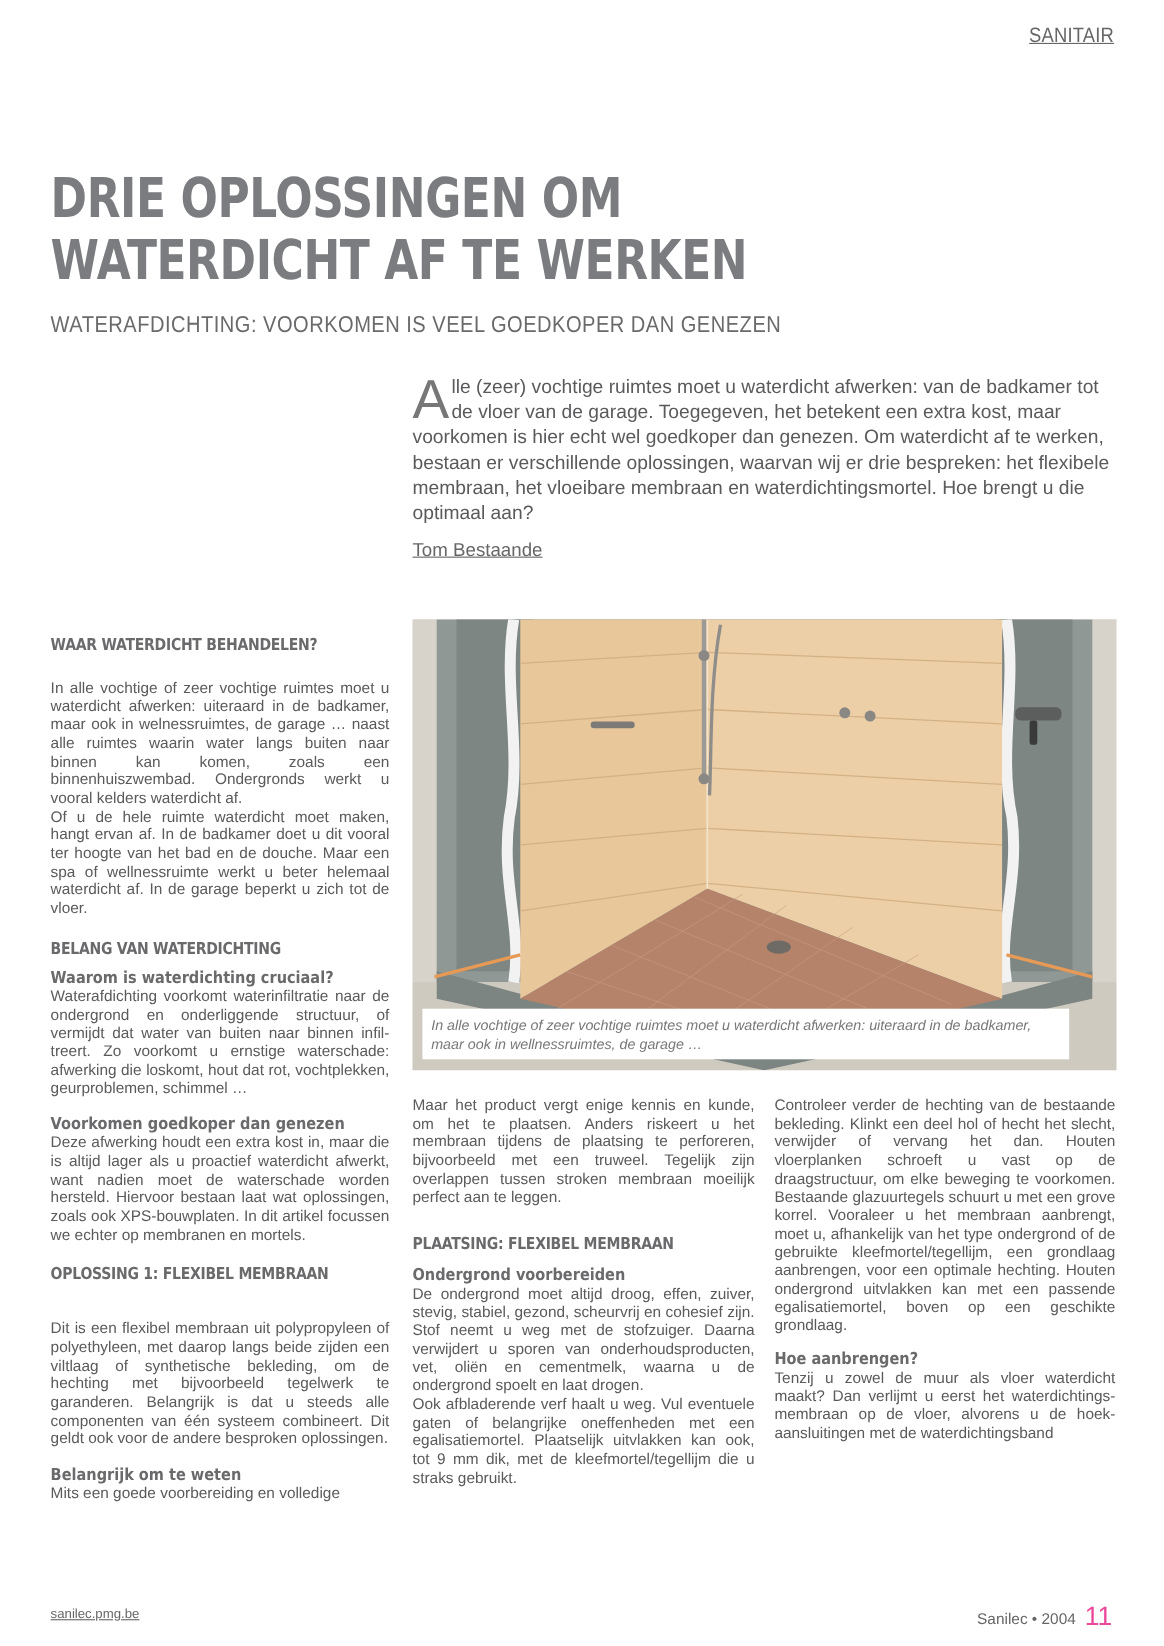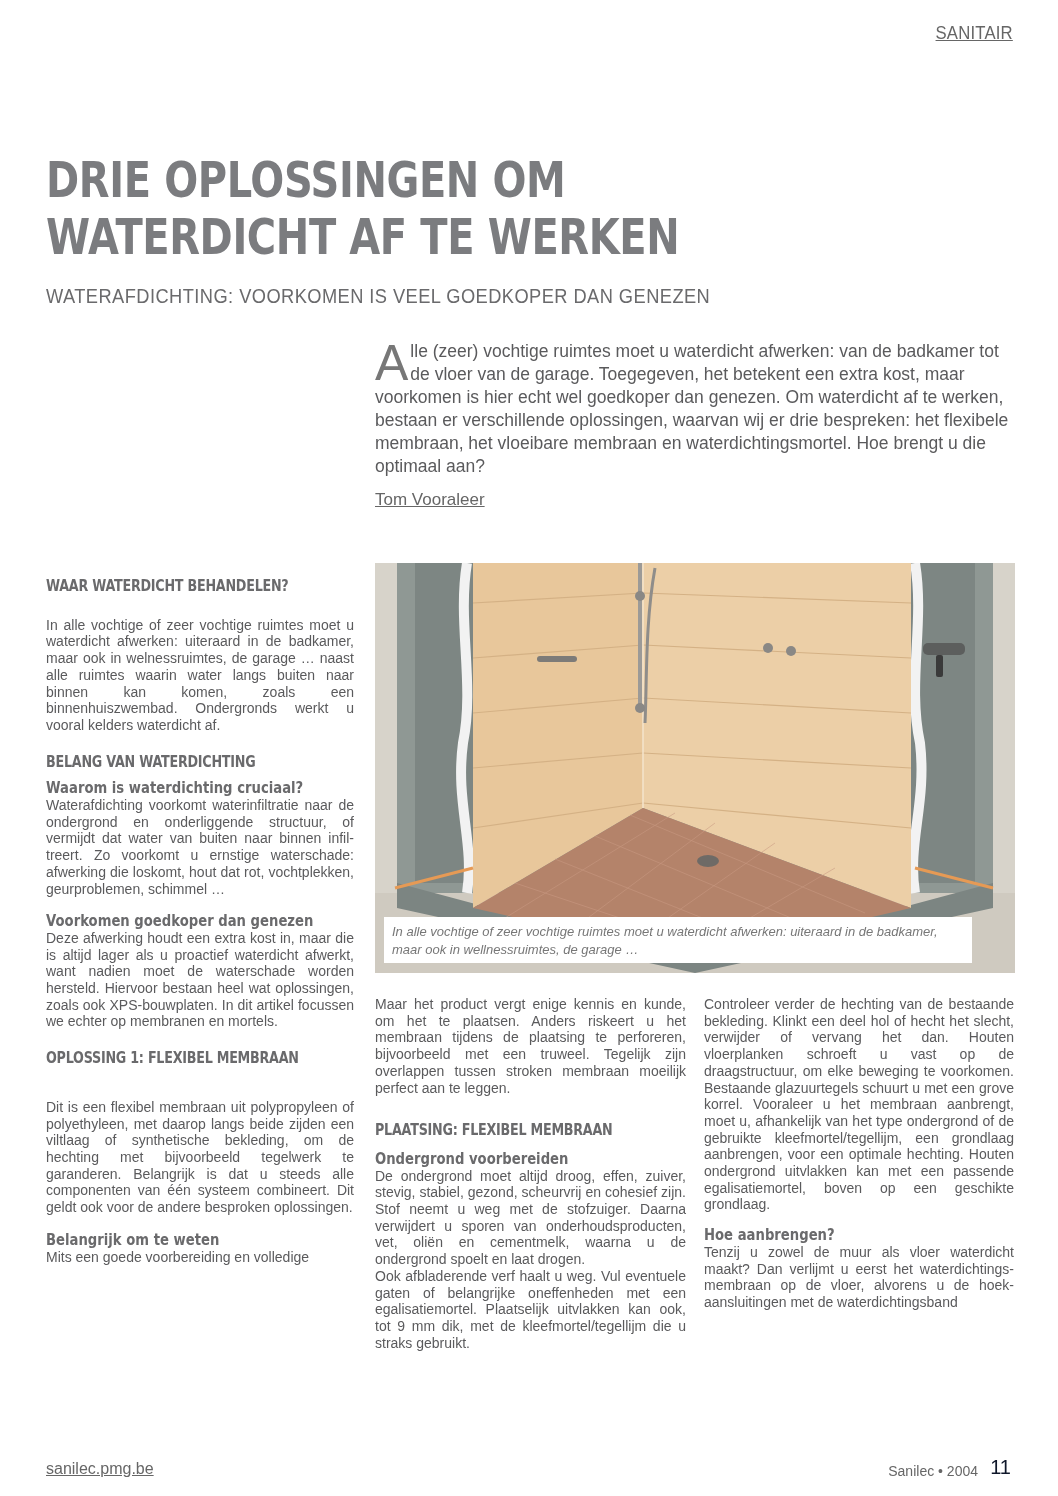--- a/index.html
+++ b/index.html
@@ -22,51 +22,52 @@
          color: #5a5a5c; text-align: justify; }
   .col p { margin: 0; }
   .h-upper { font-family: "DejaVu Sans", sans-serif; font-weight: bold; font-size: 15px; color: #6a6a6c;
              transform: scaleX(0.85); transform-origin: left; white-space: nowrap; letter-spacing: -0.3px; }
   .h-sub { font-family: "DejaVu Sans", sans-serif; font-weight: bold; font-size: 15px; color: #6a6a6c;
            transform: scaleX(0.88); transform-origin: left; white-space: nowrap; }
   .photo { left: 375px; top: 563px; width: 640px; height: 410px; overflow: hidden; background: #d9d5cd; }
   .caption-box { position: absolute; left: 9px; bottom: 10px; width: 588px; height: 46px; background: #fff;
                  padding: 6px 8px; box-sizing: border-box; font-family: "Liberation Sans", sans-serif;
                  font-style: italic; font-size: 13px; line-height: 18px; color: #777; }
-  .footer-url { left: 46px; top: 1460px; font-family: "Liberation Sans", sans-serif; font-size: 16px; color: #666; text-decoration: underline; }
+  .footer-url { left: 46px; top: 1460px; font-family: "Liberation Sans", sans-serif; font-size: 12px; color: #666; text-decoration: underline; }
   .footer-mag { right: 80px; top: 1463px; font-family: "Liberation Sans", sans-serif; font-size: 14px; color: #666; text-align: right; }
-  .footer-page { right: 47px; top: 1456px; font-family: "Liberation Sans", sans-serif; font-size: 20px; color: #0f172a; }
+  .footer-page { right: 47px; top: 1456px; font-family: "Liberation Sans", sans-serif; font-size: 24px; color: #ec4899; }
 </style>
 </head>
 <body>
 
 <div class="abs section-tag">SANITAIR</div>
 
 <div class="abs title">
   <div>DRIE OPLOSSINGEN OM</div>
   <div>WATERDICHT AF TE WERKEN</div>
 </div>
 
 <div class="abs subtitle">WATERAFDICHTING: VOORKOMEN IS VEEL GOEDKOPER DAN GENEZEN</div>
 
 <div class="abs intro">
   <span class="dropcap">A</span>
   <span>lle (zeer) vochtige ruimtes moet u waterdicht afwerken: van de badkamer tot de vloer van de garage. Toegegeven, het betekent een extra kost, maar voorkomen is hier echt wel goedkoper dan genezen. Om waterdicht af te werken, bestaan er verschillende oplossingen, waarvan wij er drie bespreken: het flexibele membraan, het vloeibare membraan en waterdichtingsmortel. Hoe brengt u die optimaal aan?</span>
 </div>
 
-<div class="abs author">Tom Vooraleer</div>
+<div class="abs author">Tom Bestaande</div>
 
 <div class="abs col" style="left:46px; top:578px; width:308px;">
   <div class="h-upper">WAAR WATERDICHT BEHANDELEN?</div>
   <p style="margin-top:22px">In alle vochtige of zeer vochtige ruimtes moet u waterdicht afwerken: uiteraard in de badkamer, maar ook in welnessruimtes, de garage … naast alle ruimtes waarin water langs buiten naar binnen kan komen, zoals een binnenhuiszwembad. Ondergronds werkt u vooral kelders waterdicht af.</p>
+  <p>Of u de hele ruimte waterdicht moet maken, hangt ervan af. In de badkamer doet u dit vooral ter hoogte van het bad en de douche. Maar een spa of wellnessruimte werkt u beter helemaal waterdicht af. In de garage beperkt u zich tot de vloer.</p>
   <div class="h-upper" style="margin-top:20px">BELANG VAN WATERDICHTING</div>
   <div class="h-sub" style="margin-top:10px">Waarom is waterdichting cruciaal?</div>
   <p>Waterafdichting voorkomt waterinfiltratie naar de ondergrond en onderliggende structuur, of vermijdt dat water van buiten naar binnen infil­treert. Zo voorkomt u ernstige waterschade: afwerking die loskomt, hout dat rot, vocht­plekken, geurproblemen, schimmel …</p>
   <div class="h-sub" style="margin-top:16px">Voorkomen goedkoper dan genezen</div>
-  <p>Deze afwerking houdt een extra kost in, maar die is altijd lager als u proactief waterdicht afwerkt, want nadien moet de waterschade worden hersteld. Hiervoor bestaan heel wat oplossingen, zoals ook XPS-bouwplaten. In dit artikel focussen we echter op membranen en mortels.</p>
+  <p>Deze afwerking houdt een extra kost in, maar die is altijd lager als u proactief waterdicht afwerkt, want nadien moet de waterschade worden hersteld. Hiervoor bestaan laat wat oplossingen, zoals ook XPS-bouwplaten. In dit artikel focussen we echter op membranen en mortels.</p>
   <div class="h-upper" style="margin-top:20px">OPLOSSING 1: FLEXIBEL MEMBRAAN</div>
   <p style="margin-top:32px">Dit is een flexibel membraan uit polypropyleen of polyethyleen, met daarop langs beide zijden een viltlaag of synthetische bekleding, om de hechting met bijvoorbeeld tegelwerk te garanderen. Belangrijk is dat u steeds alle componenten van één systeem combineert. Dit geldt ook voor de andere besproken oplos­singen.</p>
   <div class="h-sub" style="margin-top:16px">Belangrijk om te weten</div>
   <p>Mits een goede voorbereiding en volledige</p>
 </div>
 
 <div class="abs photo">
   <svg width="640" height="410" viewBox="0 0 640 410">
     <rect x="0" y="0" width="640" height="410" fill="#d7d3ca"></rect>
 

